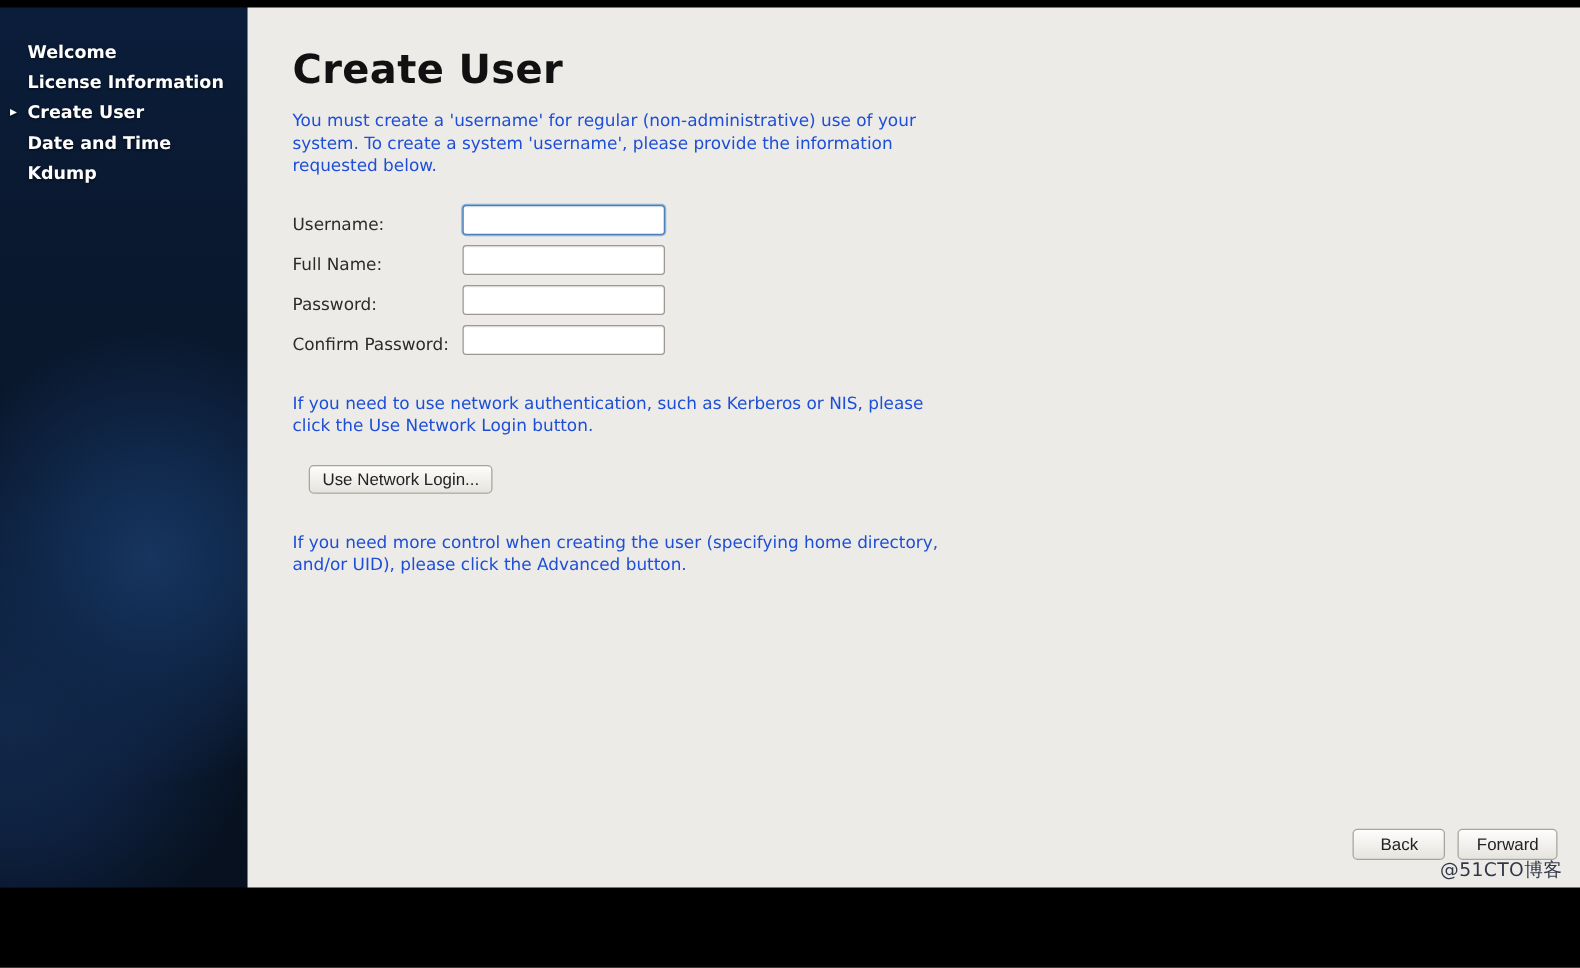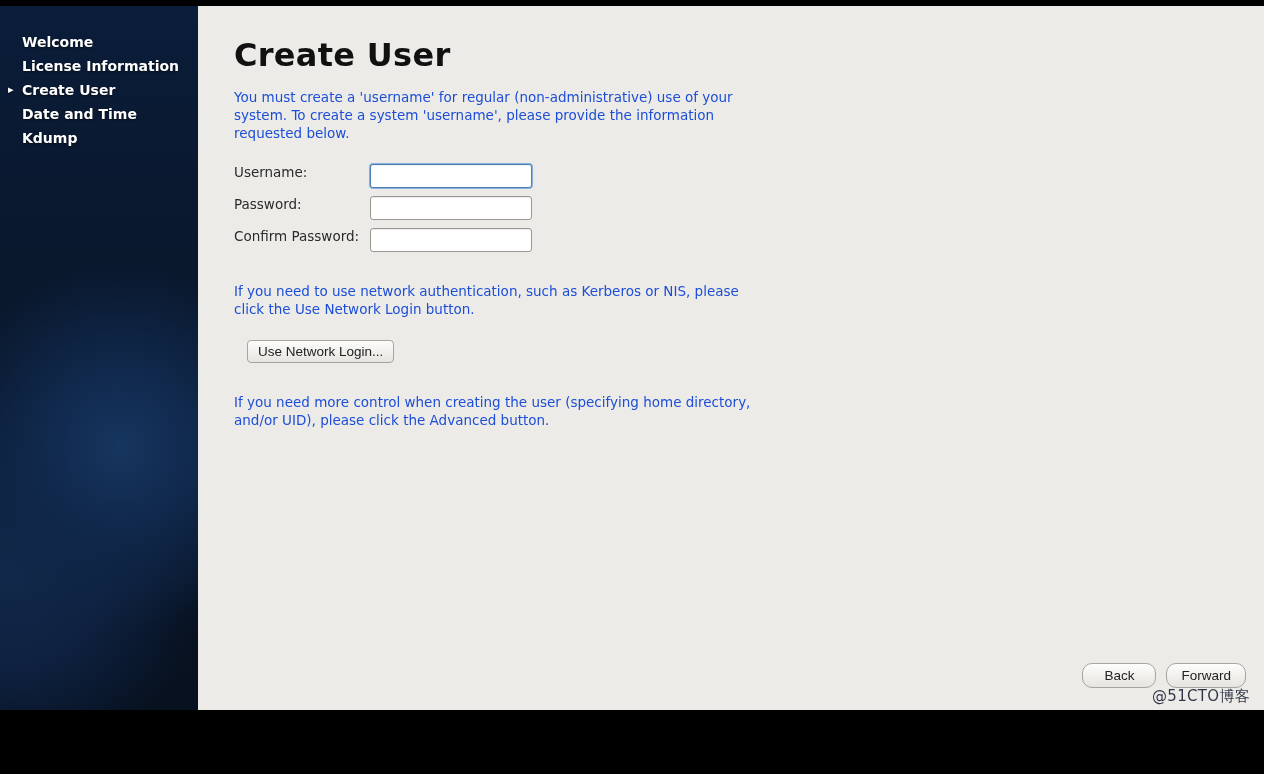--- a/index.html
+++ b/index.html
@@ -71,21 +71,21 @@
     line-height: 18px;
     color: #1d4ed8;
     max-width: 520px;
     margin: 0 0 22px 0;
   }
   .form {
     margin: 0 0 30px 0;
   }
   .form-row {
     display: flex;
-    align-items: flex-start;
+    align-items: flex-end;
     margin-bottom: 8px;
   }
   .form-row label {
     width: 136px;
     font-size: 13.5px;
     color: #2b2b2b;
   }
   .form-row input[type="text"],
   .form-row input[type="password"] {
     width: 152px;
@@ -117,21 +117,20 @@
     position: absolute;
     right: 18px;
     bottom: 22px;
     display: flex;
     gap: 10px;
   }
   .footer .btn {
     min-width: 74px;
     text-align: center;
     padding: 4px 14px;
-    border-radius: 10px;
   }
   .watermark {
     position: absolute;
     right: 14px;
     bottom: 4px;
     font-size: 15px;
     color: #0f172a;
     opacity: 0.85;
     letter-spacing: 0.3px;
     pointer-events: none;
@@ -171,20 +170,24 @@
     <h1 class="page-title">Create User</h1>
 
     <p class="intro">You must create a 'username' for regular (non-administrative) use of your system.  To create a system 'username', please provide the information requested below.</p>
 
     <div class="form">
       <div class="form-row">
         <label>Username:</label>
         <input type="text" class="focused" value="" style="">
       </div>
       <div class="form-row">
+        <label>Full Name:</label>
+        <input type="text" value="" style="">
+      </div>
+      <div class="form-row">
         <label>Password:</label>
         <input type="password" value="" style="">
       </div>
       <div class="form-row">
         <label>Confirm Password:</label>
         <input type="password" value="" style="">
       </div>
     </div>
 
     <p class="hint">If you need to use network authentication, such as Kerberos or NIS, please click the Use Network Login button.</p>

